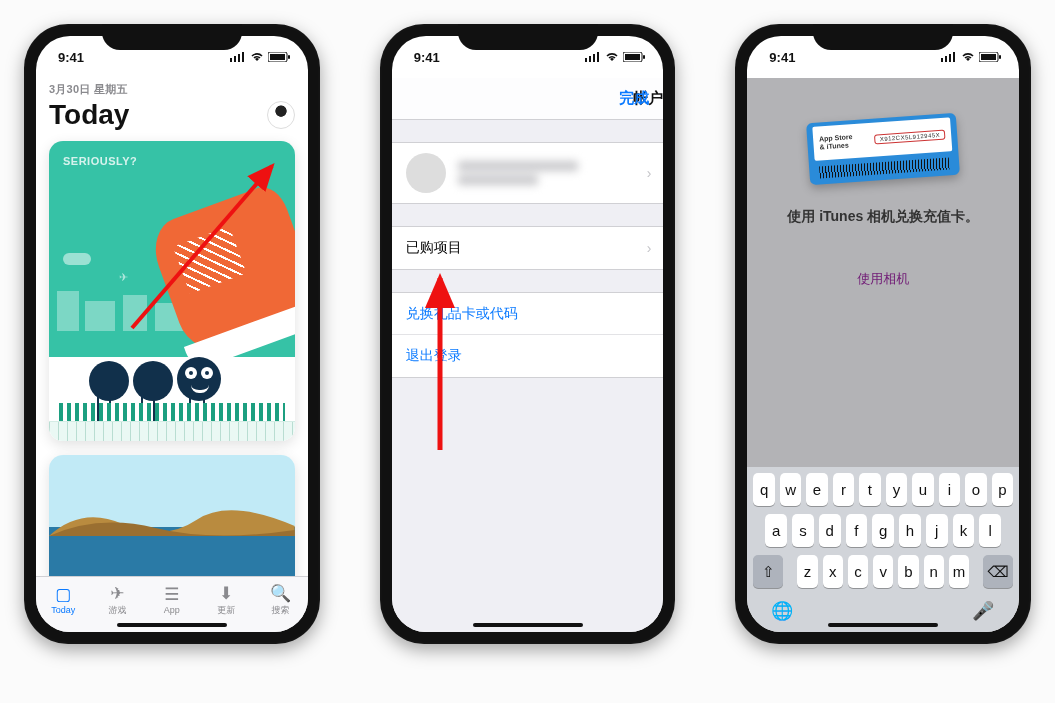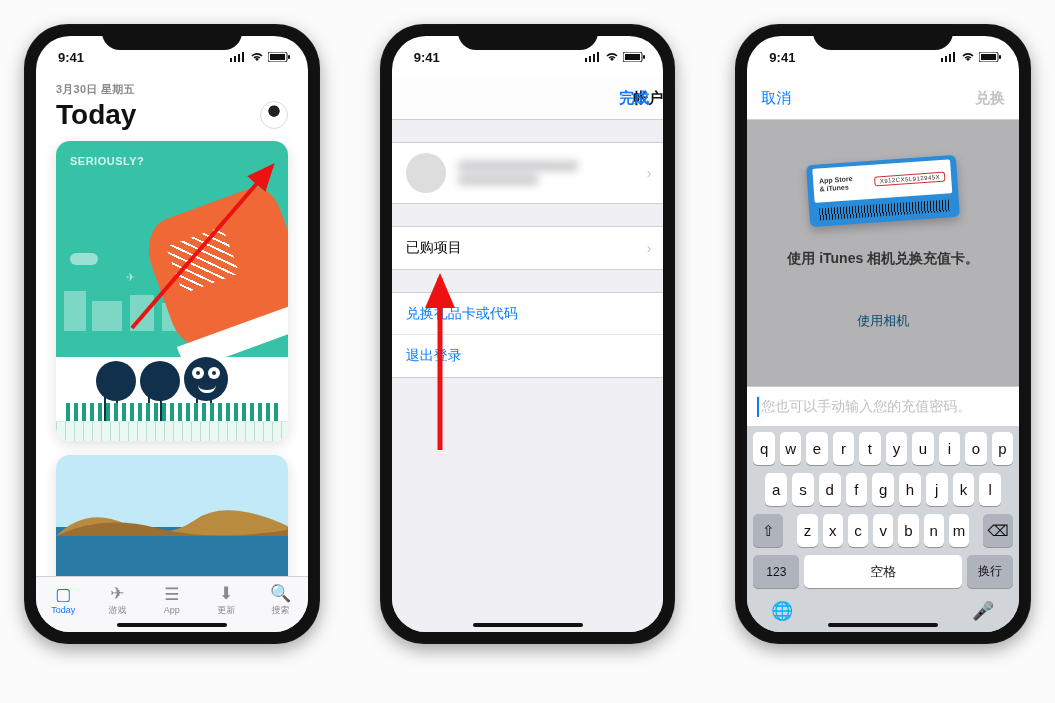--- a/index.html
+++ b/index.html
@@ -53,21 +53,21 @@
     padding: 0 18px 0 22px;
     font-size: 13px;
     font-weight: 600;
     color: #111;
   }
   .status-icons { display:flex; gap:4px; align-items:center; }
   .sig, .wifi, .bat { font-size: 11px; }
   .bat svg, .wifi svg, .sig svg { display:block; }
 
   
-  .p1-body { flex:1; overflow:hidden; padding: 0 20px; position:relative; }
+  .p1-body { flex:1; overflow:hidden; padding: 0 13px; position:relative; }
   .p1-date { font-size: 11px; font-weight: 600; color:#8a8a8e; letter-spacing:0.25px; margin-top:4px;}
   .p1-title-row { display:flex; align-items:center; justify-content:space-between; margin-top:2px; margin-bottom:10px;}
   .p1-title { font-size: 28px; font-weight: 700; color:#111; }
   .avatar {
     width:28px; height:28px; border-radius:50%;
     background: radial-gradient(circle at 50% 35%, #222 0 25%, #fff 28% 100%);
     border:1px solid #ddd;
   }
   .card {
     border-radius: 14px;
@@ -169,21 +169,21 @@
   .gift-card .panel{
     margin:4px 0 0 6px; width:138px; height:34px; background:#fff; border-radius:2px;
     display:flex; align-items:center; justify-content:space-between; padding:4px 6px; font-size:7px;
   }
   .gift-card .panel .brand{ color:#333; line-height:1.1; font-weight:600;}
   .gift-card .panel .code{ border:1px solid #c33; border-radius:3px; padding:1px 4px; color:#333; font-size:6px; letter-spacing:0.5px;}
   .gift-card .barcode{ position:absolute; bottom:6px; left:10px; right:10px; height:12px;
     background: repeating-linear-gradient(90deg,#111 0 1px, transparent 1px 3px);}
   .p3-title{ position:absolute; top:130px; left:0; right:0; text-align:center; font-size:14px; font-weight:700; color:#333;}
   .p3-sub{ position:absolute; top:152px; left:18px; right:18px; text-align:center; font-size:10px; color:#555; line-height:1.4;}
-  .p3-cam{ position:absolute; top:192px; left:0; right:0; text-align:center; font-size:13px; color:#0c4a6e;}
+  .p3-cam{ position:absolute; top:192px; left:0; right:0; text-align:center; font-size:13px; color:#701a75;}
 
   .input-bar{ height:40px; background:#fff; border-top:0.5px solid #cacacd; display:flex; align-items:center; padding:0 10px;}
   .input-bar .cursor{ width:2px; height:20px; background:#0a7aff; margin-right:2px;}
   .input-bar .ph{ color:#c1c1c5; font-size:14px;}
 
   .keyboard{ background:#d1d4d9; padding:6px; display:flex; flex-direction:column; gap:8px;}
   .krow{ display:flex; gap:5px; justify-content:center;}
   .key{ background:#fff; border-radius:5px; box-shadow:0 1px 0 rgba(0,0,0,0.3);
     height:33px; flex:1; max-width:22px;
     display:flex; align-items:center; justify-content:center; font-size:15px; color:#111;}
@@ -424,42 +424,34 @@
           </span>
         <span class="bat">
             <svg width="22" height="10">
               <rect x="0" y="0" width="19" height="10" rx="2" fill="none" stroke="#111"></rect>
               <rect x="2" y="2" width="15" height="6" fill="#111"></rect>
               <rect x="20" y="3" width="2" height="4" rx="1" fill="#111"></rect>
             </svg>
           </span>
       </div>
     </div>
-    <div class="navbar" style="background:#fff;">
-      <div class="nav-left">取消</div>
-      <div class="nav-right dim">兑换</div>
-    </div>
     <div class="p3-body">
       <div class="p3-dim">
         <div class="gift-card">
           <div class="panel">
             <div class="brand">
               <div>App Store</div>
               <div>&amp; iTunes</div>
             </div>
             <div class="code">X912CX5L912945X</div>
           </div>
           <div class="barcode"></div>
         </div>
         <div class="p3-title">使用 iTunes 相机兑换充值卡。</div>
         <div class="p3-cam">使用相机</div>
-      </div>
-      <div class="input-bar">
-        <div class="cursor"></div>
-        <div class="ph">您也可以手动输入您的充值密码。</div>
       </div>
       <div class="keyboard">
         <div class="krow r1">
           <div class="key">q</div>
           <div class="key">w</div>
           <div class="key">e</div>
           <div class="key">r</div>
           <div class="key">t</div>
           <div class="key">y</div>
           <div class="key">u</div>
@@ -488,25 +480,20 @@
           <div class="key">c</div>
           <div class="key">v</div>
           <div class="key">b</div>
           <div class="key">n</div>
           <div class="key">m</div>
           <div class="spacer"></div>
           <div class="key mod wide">
             <span>⌫</span>
           </div>
         </div>
-        <div class="krow r4">
-          <div class="key k123">123</div>
-          <div class="key ksp">空格</div>
-          <div class="key kret">换行</div>
-        </div>
         <div class="kb-bottom">
           <span>🌐</span>
           <span>🎤</span>
         </div>
       </div>
     </div>
     <div class="home-ind"></div>
   </div>
 </div>
 

